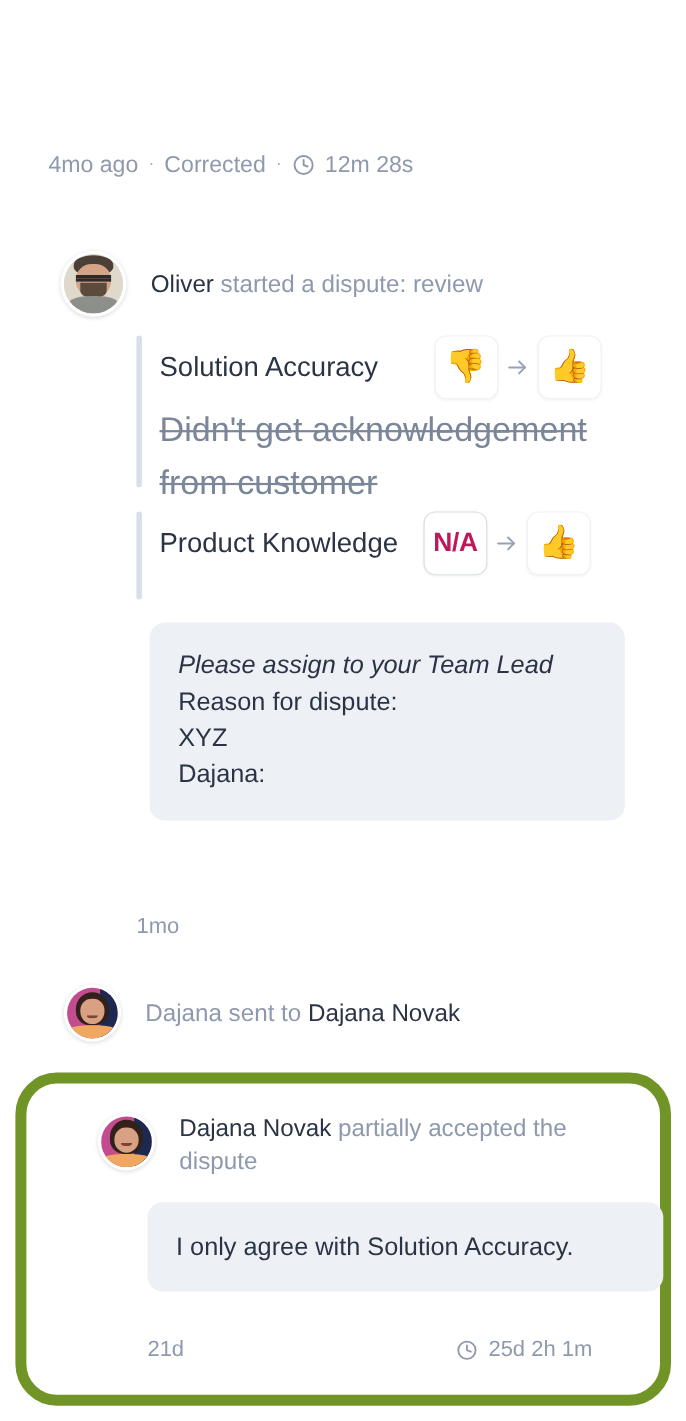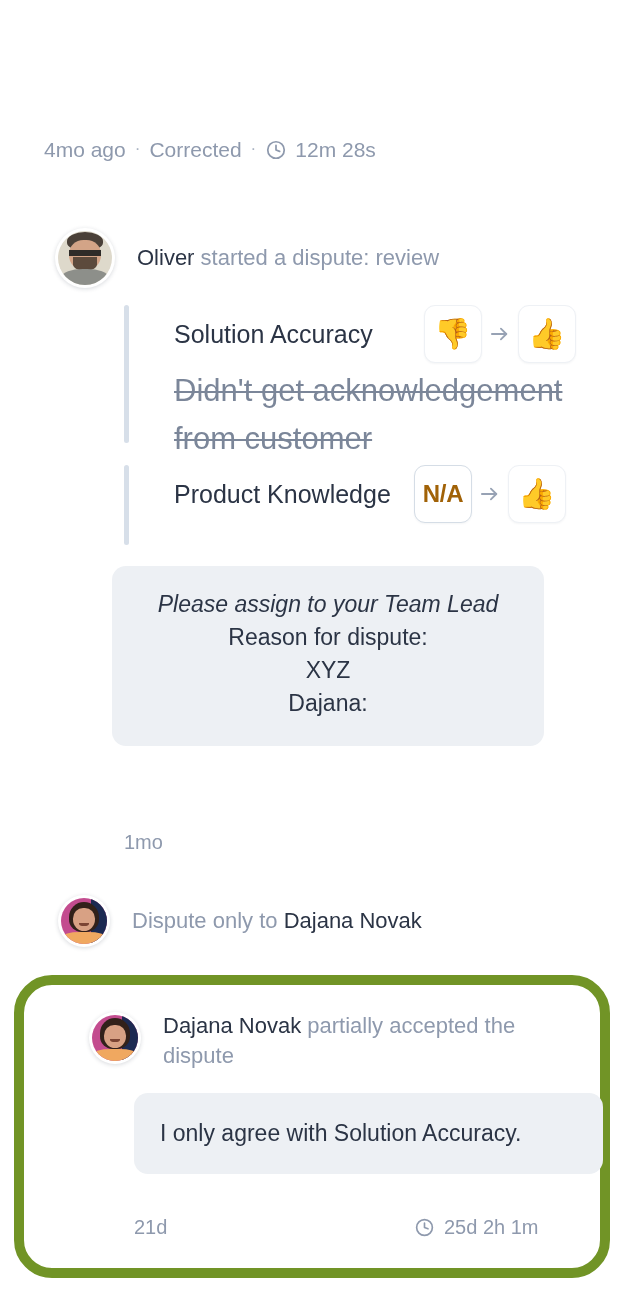--- a/index.html
+++ b/index.html
@@ -172,21 +172,21 @@
     position: absolute;
     display: flex;
   }
   .rating .bar {
     width: 5px;
     background: #d7dfe9;
     border-radius: 3px;
     flex: none;
   }
   .rating .rating-body {
-    margin-left: 45px;
+    margin-left: 16px;
     flex: 1;
   }
   .rating-row {
     display: flex;
     align-items: center;
   }
   .rating-name {
     font-size: 25px;
     color: #2b3445;
     line-height: 1.38;
@@ -205,21 +205,21 @@
     display: flex;
     align-items: center;
     justify-content: center;
     font-size: 30px;
     line-height: 1;
   }
   .chip.na {
     border: 1.5px solid #d5dde6;
     font-size: 24px;
     font-weight: 700;
-    color: #a16207;
+    color: #be185d;
     letter-spacing: -0.3px;
   }
   .chip-arrow {
     margin: 0 7px;
     display: flex;
     align-items: center;
   }
   .chip-arrow svg { display: block; }
 
   .struck {
@@ -348,41 +348,41 @@
               <line x1="3" y1="10" x2="19" y2="10"></line>
               <polyline points="13 4 19 10 13 16"></polyline>
             </svg>
           </span>
           <div class="chip">👍</div>
         </div>
       </div>
     </div>
   </div>
 
-  <div class="bubble" style="left:112px; top:566px; width:432px;text-align:center;">
+  <div class="bubble" style="left:136px; top:566px; width:432px;">
     <p class="italic">Please assign to your Team Lead</p>
     <p>Reason for dispute:</p>
     <p>XYZ</p>
     <p>Dajana:</p>
   </div>
 
   <div class="ts" style="left:124px; top:831px;">1mo</div>
 
   <div class="event-sent">
     <div class="avatar small">
       <div class="avatar-inner face-dajana">
         <div class="bg-right"></div>
           <div class="hair"></div>
           <div class="skin"></div>
         <div class="smile"></div>
           <div class="body"></div>
       </div>
     </div>
     <div class="event-text">
-      <span>Dispute only to </span><span class="who">Dajana Novak</span>
+      <span>Dajana sent to </span><span class="who">Dajana Novak</span>
     </div>
   </div>
 
   <div class="highlight-card">
 
     <div class="card-head">
       <div class="avatar small">
         <div class="avatar-inner face-dajana">
           <div class="bg-right"></div>
             <div class="hair"></div>

